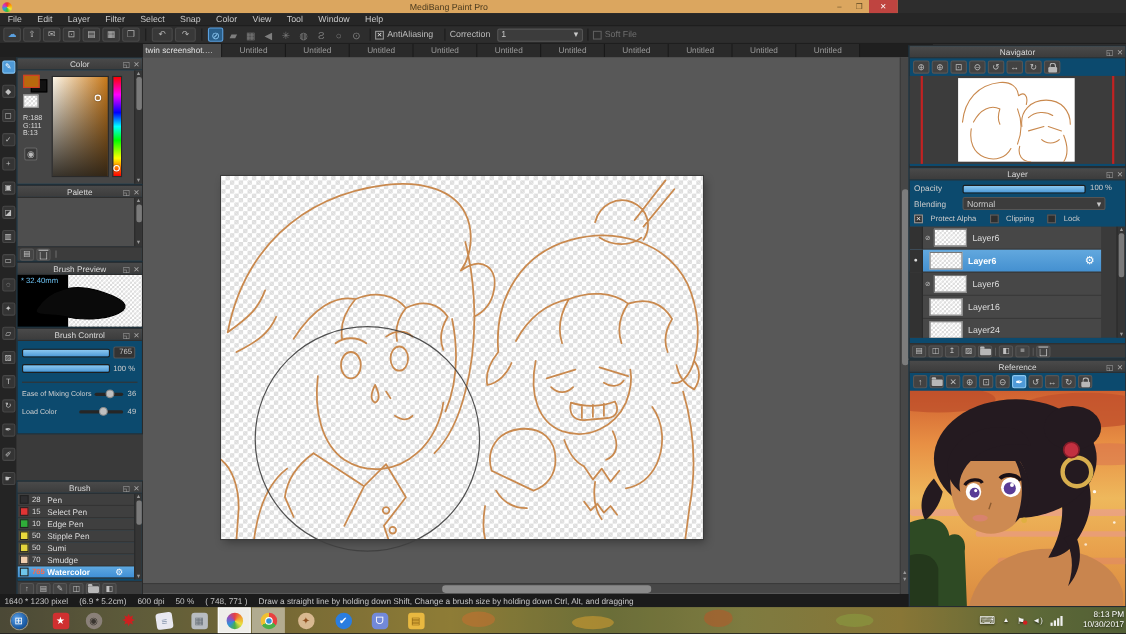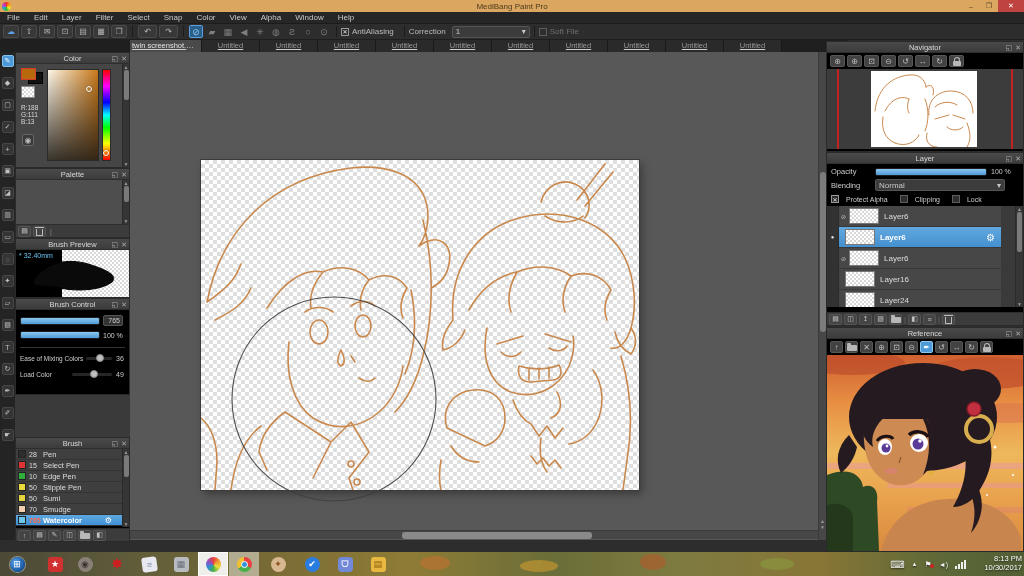--- a/index.html
+++ b/index.html
@@ -1,20 +1,20 @@
 <!DOCTYPE html>
 <html><head>
 <meta charset="utf-8">
 <style>
   html,body{margin:0;padding:0;background:#111;}
   *{box-sizing:border-box;font-family:"Liberation Sans",sans-serif;}
   #app{position:relative;width:1024px;height:576px;overflow:hidden;background:#2d2d2d;font-size:8px;color:#ccc;}
   .abs{position:absolute;}
   
-  .titlebar{left:0;top:0;width:1024px;height:12px;background:#dba65f;display:flex;align-items:center;}
+  .titlebar{left:0;top:0;width:816px;height:12px;background:#dba65f;display:flex;align-items:center;}
   .title-text{position:absolute;left:0;right:0;text-align:center;font-size:8px;color:#4a3а20;color:#4b3b1e;}
   .appicon{width:9px;height:9px;margin-left:2px;border-radius:50%;background:conic-gradient(#e33,#f90,#ее3,#3b3,#2ac,#c3c,#e33);background:conic-gradient(#e33,#f90,#ee3,#3b3,#2ac,#c3c,#e33);}
   .wctl{position:absolute;right:0;top:0;height:12px;display:flex;}
   .wbtn{width:18px;height:12px;display:flex;align-items:center;justify-content:center;font-size:7px;color:#5a4520;}
   .wbtn.close{width:26px;background:#bf4440;color:#fff;}
   
   .menubar{left:0;top:12px;width:1024px;height:12px;background:#262626;display:flex;align-items:center;border-bottom:1px solid #1c1c1c;}
   .menu-item{padding:0 7px;font-size:8px;color:#c9c9c9;line-height:12px;}
   
   .toolbar{left:0;top:24px;width:1024px;height:16px;background:#2d2d2d;display:flex;align-items:center;border-bottom:1px solid #1e1e1e;}
@@ -22,29 +22,29 @@
   .tbtn.wide{width:19px;}
   .tsep{width:1px;height:11px;background:#1c1c1c;margin:0 4px;}
   .snapbtn{width:14px;height:13px;display:flex;align-items:center;justify-content:center;color:#7e7e7e;font-size:9px;margin:0 1px;}
   .snapbtn.active{background:#2a5f8a;border:1px solid #5aa0e0;border-radius:2px;color:#8ecaf4;}
   .cb{width:8px;height:8px;border:1px solid #989898;background:#2e2e2e;display:inline-flex;align-items:center;justify-content:center;font-size:6px;color:#e8e8e8;margin-right:3px;}
   .cb.off{border-color:#5e5e5e;}
   .tlabel{font-size:8px;color:#bdbdbd;margin-right:6px;}
   .tlabel.dim{color:#6f6f6f;}
   .select{height:12px;background:#3c3c3c;border:1px solid #555;border-radius:2px;display:flex;align-items:center;padding:0 3px;color:#c8c8c8;}
   
-  .tabbar{left:0;top:40px;width:848px;height:12px;background:#1f1f1f;display:flex;text-decoration:underline;}
+  .tabbar{left:0;top:40px;width:848px;height:12px;background:#1f1f1f;display:flex;}
   .tab{width:58px;height:12px;line-height:12px;text-align:center;font-size:7.5px;color:#9a9a9a;background:#2a2a2a;border-right:1px solid #191919;overflow:hidden;white-space:nowrap;text-overflow:ellipsis;padding:0 2px;}
   .tab.active{background:#4a4a4a;color:#e2e2e2;width:72px;}
   
   .toolcol{left:0;top:52px;width:15px;height:488px;background:#242424;display:flex;flex-direction:column;align-items:center;padding-top:3px;}
   .tool{width:12px;height:12px;margin-bottom:10px;border:1px solid #474747;border-radius:2px;background:#343434;color:#c2c2c2;display:flex;align-items:center;justify-content:center;font-size:7px;flex:none;}
   .tool.active{background:#4e9ad8;border-color:#7fc0ef;color:#fff;}
   
-  .panel{position:absolute;background:#000000;border:1px solid #2a2a2a;}
+  .panel{position:absolute;background:#0c4a6e;border:1px solid #2a2a2a;}
   .phead{height:11px;background:linear-gradient(#4a4a4a,#3c3c3c);display:flex;align-items:center;border-bottom:1px solid #2e2e2e;position:relative;}
   .ptitle{position:absolute;left:0;right:0;text-align:center;font-size:7.5px;color:#d8d8d8;}
   .picons{position:absolute;right:2px;top:0;height:11px;display:flex;align-items:center;gap:3px;font-size:7px;color:#a8a8a8;}
   .checker{background-color:#fff;background-image:linear-gradient(45deg,#dedede 25%,transparent 25%,transparent 75%,#dedede 75%),linear-gradient(45deg,#dedede 25%,transparent 25%,transparent 75%,#dedede 75%);background-size:8px 8px;background-position:0 0,4px 4px;}
   .checker-sm{background-color:#fff;background-image:linear-gradient(45deg,#d8d8d8 25%,transparent 25%,transparent 75%,#d8d8d8 75%),linear-gradient(45deg,#d8d8d8 25%,transparent 25%,transparent 75%,#d8d8d8 75%);background-size:4px 4px;background-position:0 0,2px 2px;}
   .slider{height:8px;background:#262626;border:1px solid #1e1e1e;border-radius:2px;overflow:hidden;}
   .slider .fill{height:100%;background:linear-gradient(#8cc8f0,#4e9ad8);}
   .minislider{height:3px;background:#262626;border-radius:2px;position:relative;}
   .knob{position:absolute;top:-3px;width:8px;height:8px;border-radius:50%;background:#c0c0c0;border:1px solid #888;}
   .valbox{background:#333;border:1px solid #555;border-radius:2px;font-size:7px;color:#ccc;text-align:right;padding:1px 2px;}
@@ -111,21 +111,21 @@
 
   <div class="abs menubar">
     <span class="menu-item">File</span>
     <span class="menu-item">Edit</span>
     <span class="menu-item">Layer</span>
     <span class="menu-item">Filter</span>
     <span class="menu-item">Select</span>
     <span class="menu-item">Snap</span>
     <span class="menu-item">Color</span>
     <span class="menu-item">View</span>
-    <span class="menu-item">Alpha</span>
+    <span class="menu-item">Tool</span>
     <span class="menu-item">Window</span>
     <span class="menu-item">Help</span>
   </div>
 
   <div class="abs toolbar">
     <span style="width:2px"></span>
     <span class="tbtn" style="color:#5aa0e0">☁</span>
     <span class="tbtn">⇧</span>
     <span class="tbtn">✉</span>
     <span class="tbtn">⊡</span>
@@ -592,20 +592,28 @@
         <path d="M74 102 L72 108" stroke="#8a5a30" stroke-width="1.2" fill="none"></path>
         <ellipse cx="64" cy="116" rx="7" ry="3" fill="#d8836e"></ellipse>
         <circle cx="104" cy="118" r="2.5" fill="#e0b040"></circle>
         <path d="M150 130 C158 146 156 164 144 178 C150 160 148 144 140 134 Z" fill="#241a20"></path>
         <circle cx="152" cy="74" r="13" fill="none" stroke="#d8ae4e" stroke-width="4"></circle>
         <circle cx="147" cy="54" r="7" fill="#c23040" stroke="#801c28" stroke-width="1.5"></circle>
       </svg>
     </div>
   </div>
 
+  <div class="abs statusbar">
+    <span>1640 * 1230 pixel</span>
+    <span>(6.9 * 5.2cm)</span>
+    <span>600 dpi</span>
+    <span>50 %</span>
+    <span>( 748, 771 )</span>
+    <span>Draw a straight line by holding down Shift, Change a brush size by holding down Ctrl, Alt, and dragging</span>
+  </div>
 
   <div class="abs taskbar">
     <span class="leaf" style="left:420px;top:4px;width:30px;height:14px;background:#c87030"></span>
     <span class="leaf" style="left:520px;top:8px;width:38px;height:12px;background:#d8a030"></span>
     <span class="leaf" style="left:640px;top:2px;width:26px;height:16px;background:#b85828"></span>
     <span class="leaf" style="left:760px;top:6px;width:34px;height:12px;background:#8aa040"></span>
 
     <span class="ticon" style="left:2px">
         <span class="glyphbox" style="border-radius:50%;background:radial-gradient(circle at 35% 35%,#5aa0e8,#1e5fa8 60%,#0d3a70);box-shadow:0 0 0 1px rgba(255,255,255,.4)">⊞</span>
       </span>

